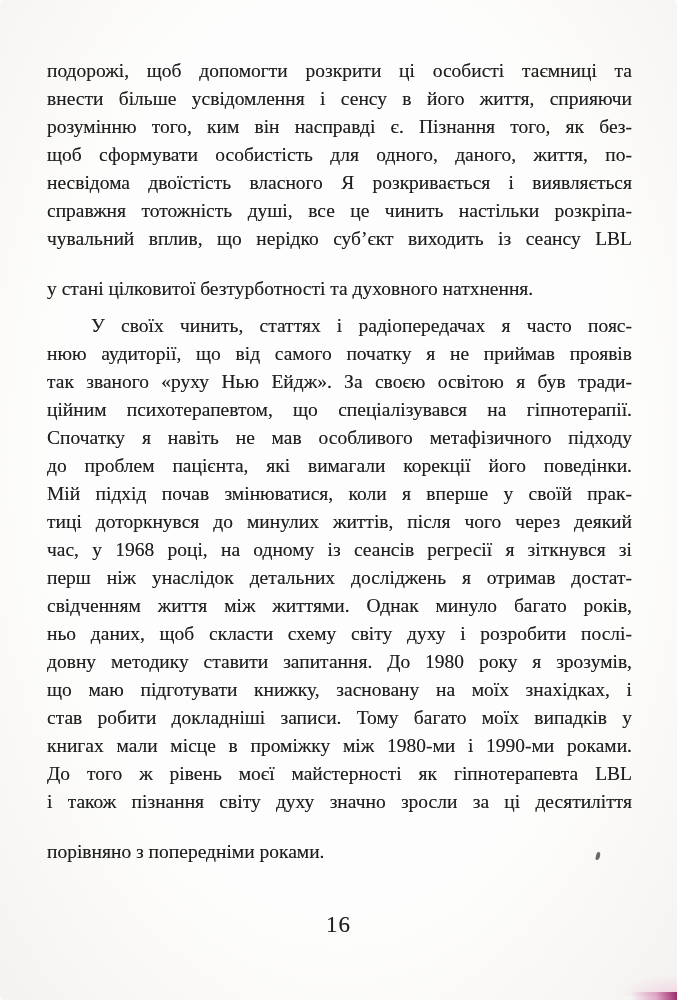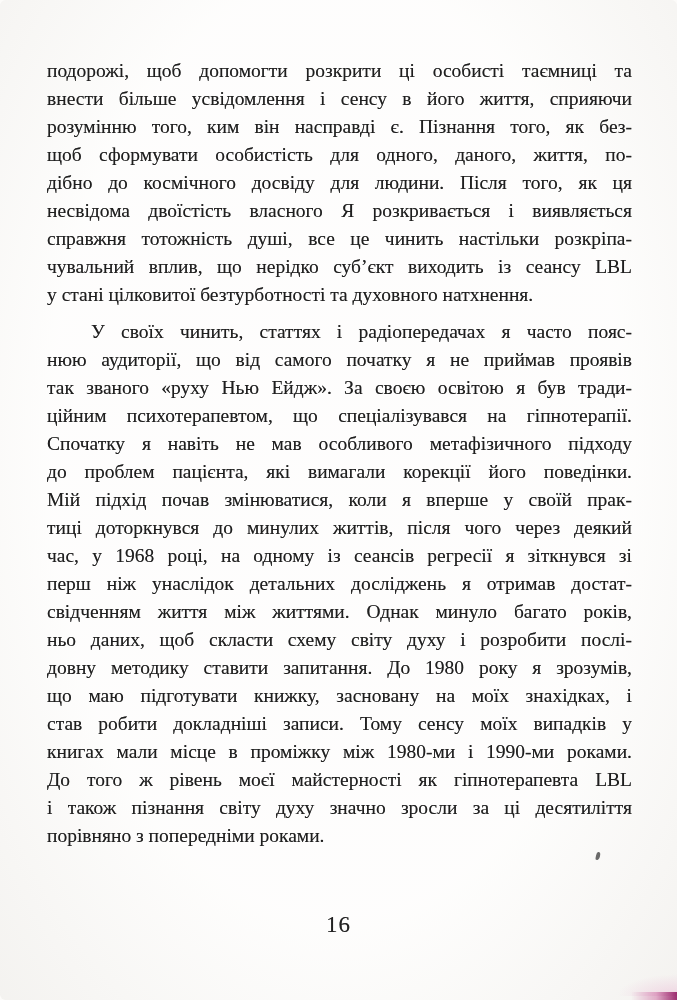--- a/index.html
+++ b/index.html
@@ -35,20 +35,21 @@
   .paragraph { margin: 0; }
   .paragraph + .paragraph { margin-top: 9px; }
   .line {
     height: 28px;
     overflow: hidden;
     text-align: justify;
     text-align-last: justify;
   }
   .line.last {
     text-align-last: left;
+    margin-top: 22px;
   }
   .line.indent {
     text-indent: 44px;
   }
   .page-number {
     position: absolute;
     top: 912px;
     left: 0;
     width: 677px;
     text-align: center;
@@ -92,42 +93,41 @@
 </head>
 <body>
 
 <div class="scan-page">
   <div class="text-block">
       <div class="paragraph">
         <div class="line">подорожі, щоб допомогти розкрити ці особисті таємниці та</div>
         <div class="line">внести більше усвідомлення і сенсу в його життя, сприяючи</div>
         <div class="line">розумінню того, ким він насправді є. Пізнання того, як без-</div>
         <div class="line">щоб сформувати особистість для одного, даного, життя, по-</div>
-        <div class="line">дібно до космічного досвіду для людини. Після того, як ця</div>
         <div class="line">несвідома двоїстість власного Я розкривається і виявляється</div>
         <div class="line">справжня тотожність душі, все це чинить настільки розкріпа-</div>
         <div class="line">чувальний вплив, що нерідко суб’єкт виходить із сеансу LBL</div>
         <div class="line last">у стані цілковитої безтурботності та духовного натхнення.</div>
       </div>
       <div class="paragraph">
         <div class="line indent">У своїх чинить, статтях і радіопередачах я часто пояс-</div>
         <div class="line">нюю аудиторії, що від самого початку я не приймав проявів</div>
         <div class="line">так званого «руху Нью Ейдж». За своєю освітою я був тради-</div>
         <div class="line">ційним психотерапевтом, що спеціалізувався на гіпнотерапії.</div>
         <div class="line">Спочатку я навіть не мав особливого метафізичного підходу</div>
         <div class="line">до проблем пацієнта, які вимагали корекції його поведінки.</div>
         <div class="line">Мій підхід почав змінюватися, коли я вперше у своїй прак-</div>
         <div class="line">тиці доторкнувся до минулих життів, після чого через деякий</div>
         <div class="line">час, у 1968 році, на одному із сеансів регресії я зіткнувся зі</div>
         <div class="line">перш ніж унаслідок детальних досліджень я отримав достат-</div>
         <div class="line">свідченням життя між життями. Однак минуло багато років,</div>
         <div class="line">ньо даних, щоб скласти схему світу духу і розробити послі-</div>
         <div class="line">довну методику ставити запитання. До 1980 року я зрозумів,</div>
         <div class="line">що маю підготувати книжку, засновану на моїх знахідках, і</div>
-        <div class="line">став робити докладніші записи. Тому сенсу моїх випадків у</div>
+        <div class="line">став робити докладніші записи. Тому багато моїх випадків у</div>
         <div class="line">книгах мали місце в проміжку між 1980-ми і 1990-ми роками.</div>
         <div class="line">До того ж рівень моєї майстерності як гіпнотерапевта LBL</div>
         <div class="line">і також пізнання світу духу значно зросли за ці десятиліття</div>
         <div class="line last">порівняно з попередніми роками.</div>
       </div>
     </div>
   <div class="page-number">16</div>
   <div class="artifact-mark"></div>
   <div class="artifact-corner-glow"></div>
   <div class="artifact-corner"></div>

